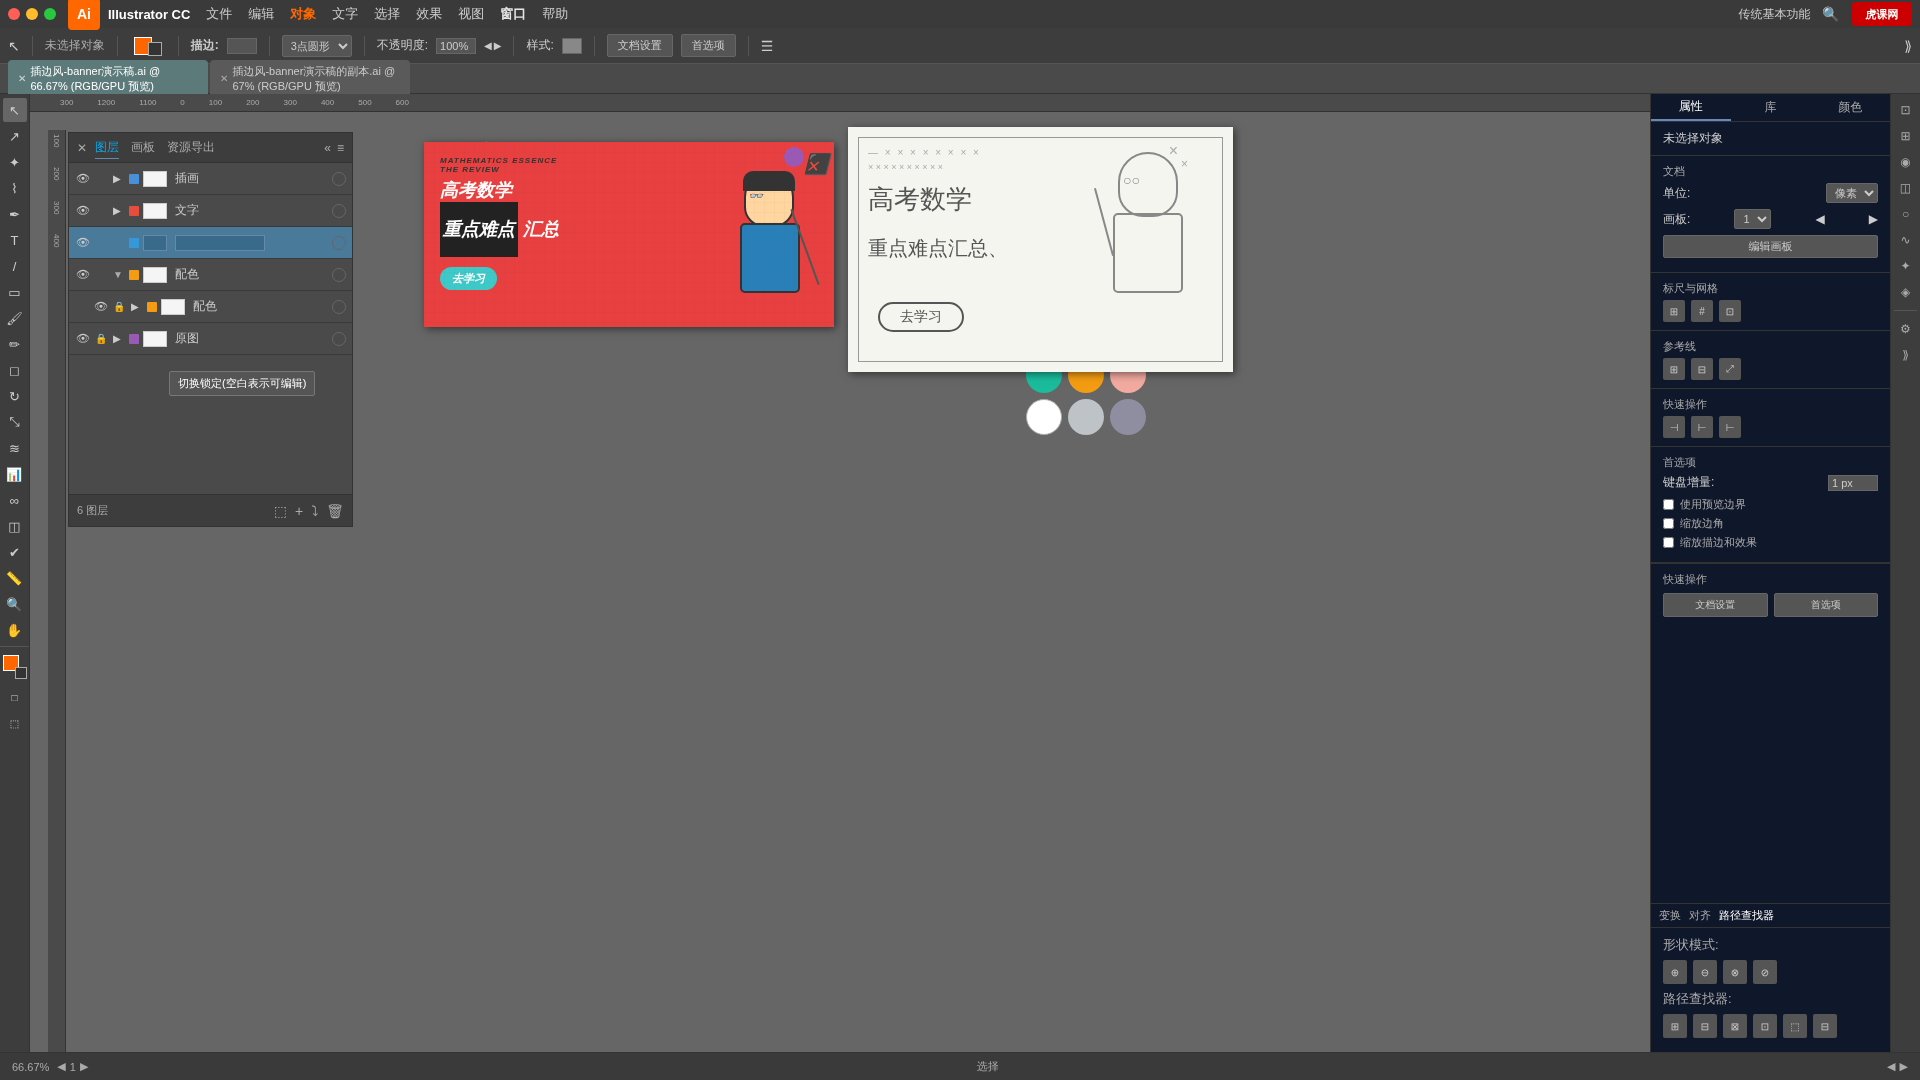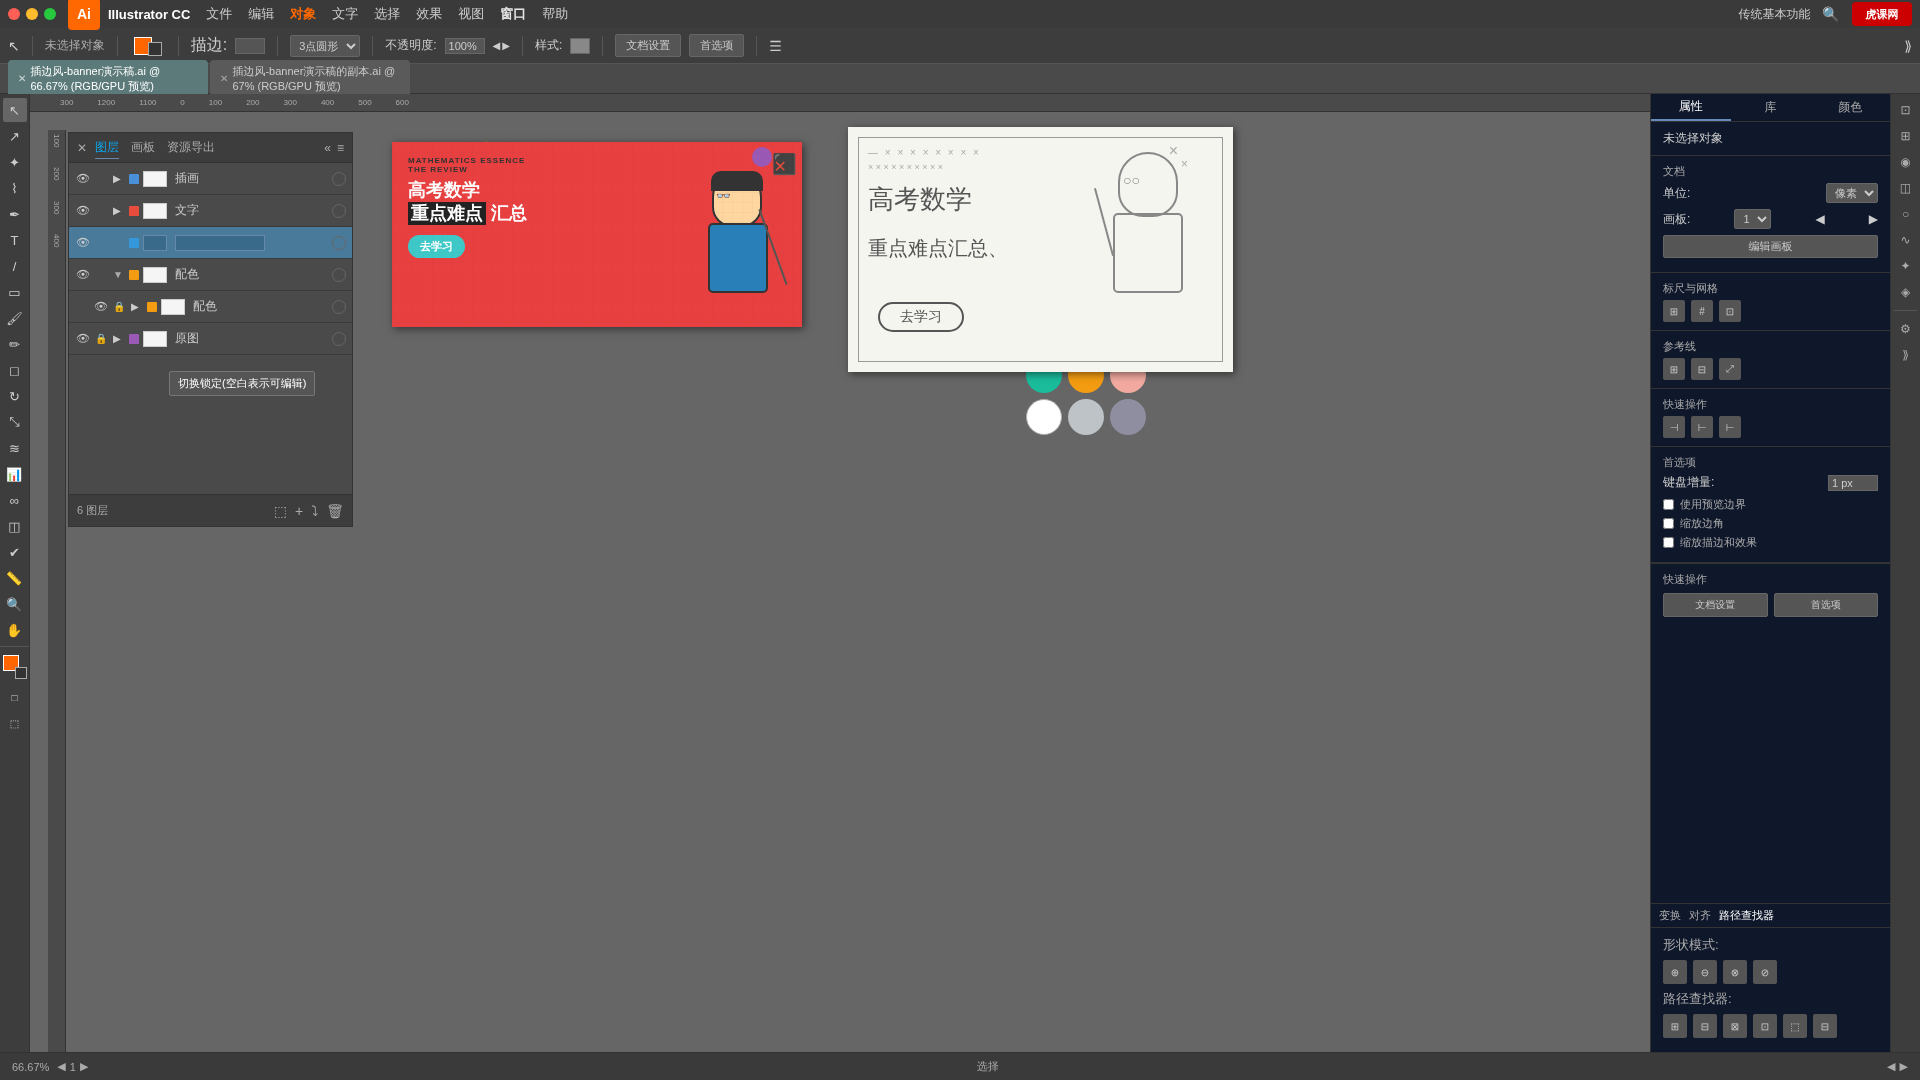--- a/index.html
+++ b/index.html
@@ -108,25 +108,26 @@
 
     
     .annotation {
       position: absolute; color: #FFA500; font-size: 28px;
       font-weight: bold; line-height: 1.4;
     }
 
     
     .doc-banner {
       position: absolute;
-      top: 30px; left: 344px;
+      top: 30px; left: 376px;
       width: 410px; height: 185px;
       background: #fff;
       overflow: hidden;
       box-shadow: 2px 2px 8px rgba(0,0,0,0.5);
+      font-style: italic;
     }
     .doc-sketch {
       position: absolute;
       top: 15px; left: 800px;
       width: 385px; height: 245px;
       background: #fff;
       overflow: hidden;
       box-shadow: 2px 2px 8px rgba(0,0,0,0.5);
     }
 
@@ -135,21 +136,21 @@
       width: 100%; height: 100%;
       background: #e84040;
       display: flex; position: relative;
       overflow: hidden;
     }
     .banner-left {
       flex: 1; padding: 14px 16px;
     }
     .banner-subtitle { font-size: 8px; font-weight: bold; color: #333; letter-spacing: 1px; }
     .banner-title-main { font-size: 18px; font-weight: 900; color: #fff; line-height: 1.2; margin-top: 6px; }
-    .banner-title-black { background: #222; color: #fff; display: inline-block; padding: 1px 3px; }
+    .banner-title-black { background: #222; color: #fff; display: inline-block; padding: 17px 3px; }
     .banner-btn {
       margin-top: 10px; background: #3ec8c8; color: #fff;
       border-radius: 12px; padding: 4px 12px; display: inline-block;
       font-size: 11px; font-weight: bold;
     }
     .banner-right {
       width: 160px; position: relative; display: flex; align-items: flex-end;
     }
 
     
@@ -329,21 +330,21 @@
   <span style="font-size:14px;cursor:pointer;">↖</span>
   <div class="toolbar-divider"></div>
   <span style="font-size:12px;color:#aaa;">未选择对象</span>
   <div class="toolbar-divider"></div>
 
   <div class="toolbar-item">
     <div style="width:18px;height:18px;background:#ff6600;border:1px solid #fff;"></div>
     <div style="width:14px;height:14px;background:#333;border:1px solid #aaa;margin-left:-8px;margin-top:6px;"></div>
   </div>
   <div class="toolbar-divider"></div>
-  <span style="font-size:16px;">描边:</span>
+  <span style="font-size:12px;font-weight:bold;">描边:</span>
   <input type="text" value="" style="width: 30px; background: rgb(85, 85, 85); border: 1px solid rgb(102, 102, 102); color: rgb(204, 204, 204); font-size: 11px; padding: 1px 3px;">
   <div class="toolbar-divider"></div>
   <select class="toolbar-select">
     <option>3点圆形</option>
   </select>
   <div class="toolbar-divider"></div>
   <span>不透明度:</span>
   <input type="text" value="100%" style="width: 40px; background: rgb(85, 85, 85); border: 1px solid rgb(102, 102, 102); color: rgb(204, 204, 204); font-size: 11px; padding: 1px 3px;">
   <div style="display:flex;gap:2px;">
     <span style="cursor:pointer;font-size:10px;">◀</span>

